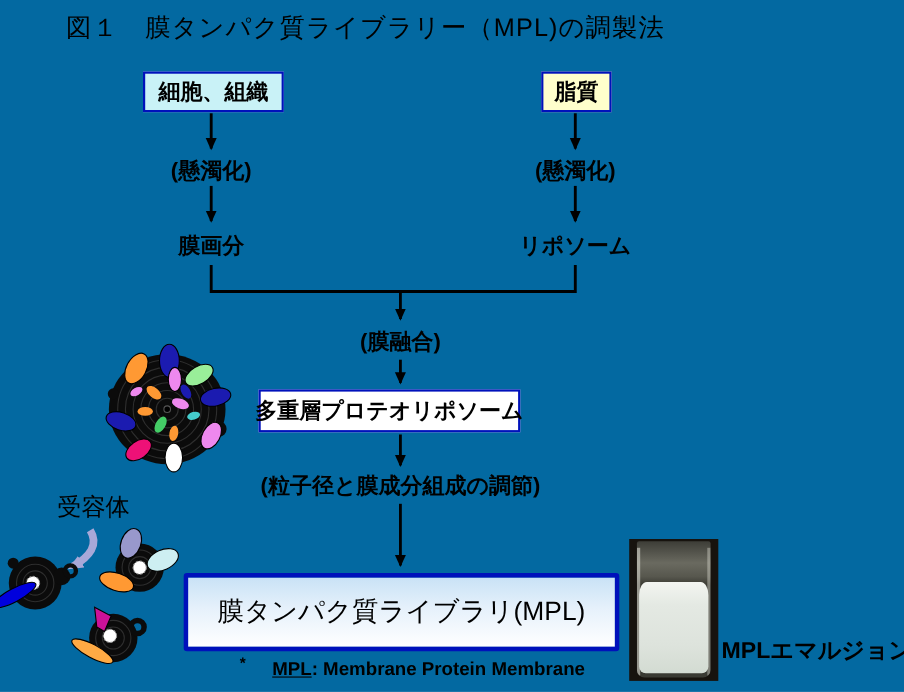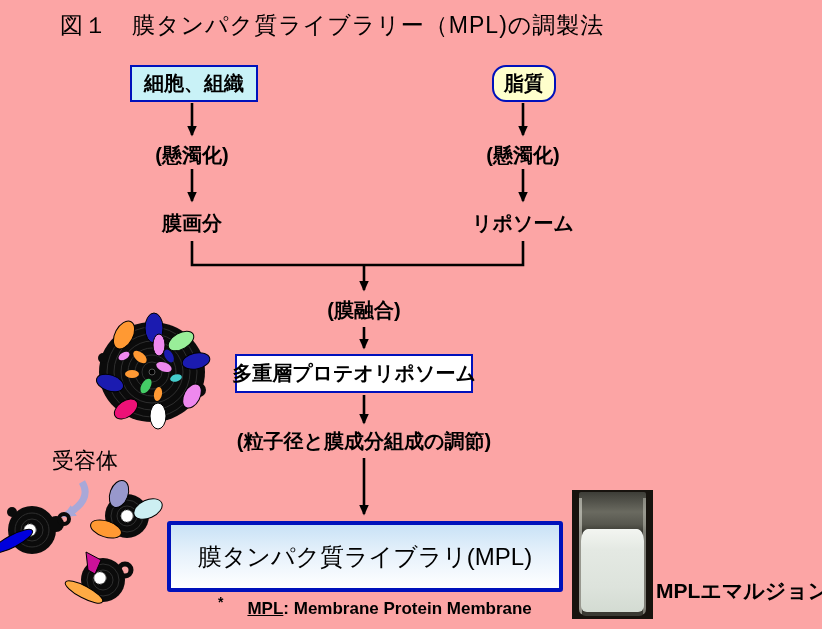--- a/index.html
+++ b/index.html
@@ -1,32 +1,32 @@
 <!DOCTYPE html>
 <html><head>
 <meta charset="utf-8">
 <style>
   html,body{margin:0;padding:0;background:#fff;}
   .canvas{
-    position:relative;width:822px;height:629px;background:#fca5a5;overflow:hidden;
+    position:relative;width:822px;height:629px;background:#0369a1;overflow:hidden;
     font-family:"Liberation Sans","DejaVu Sans",sans-serif;color:#000;
   }
   .abs{position:absolute;}
   .title{left:60px;top:10px;font-size:23px;letter-spacing:1px;white-space:nowrap;}
   .flow-label{
     position:absolute;transform:translateX(-50%);font-weight:bold;font-size:20px;
     white-space:nowrap;text-align:center;
   }
   .node-box{
     position:absolute;box-sizing:border-box;border:2px solid #0011bb;
     display:flex;align-items:center;justify-content:center;
     font-weight:bold;font-size:20px;white-space:nowrap;
   }
   .box-cell{left:130px;top:65px;width:128px;height:37px;background:#c9f2f7;}
-  .box-lipid{left:492px;top:65px;width:64px;height:37px;background:#ffffcc;border-radius:14px;}
+  .box-lipid{left:492px;top:65px;width:64px;height:37px;background:#ffffcc;}
   .box-mlv{left:235px;top:354px;width:238px;height:39px;background:#ffffff;}
   .mpl-box{
     position:absolute;left:167px;top:521px;width:396px;height:71px;box-sizing:border-box;
     border:4px solid #0011bb;border-radius:3px;
     background:linear-gradient(180deg,#c9e2f6 0%,#e6f1fb 45%,#ffffff 100%);
     display:flex;flex-direction:row;align-items:center;justify-content:center;
   }
   .mpl-line1{font-size:24px;line-height:28px;}
   .mpl-line2{font-size:20px;line-height:24px;}
   .footnote{position:absolute;left:218px;top:594px;font-weight:bold;font-size:17px;white-space:nowrap;}

